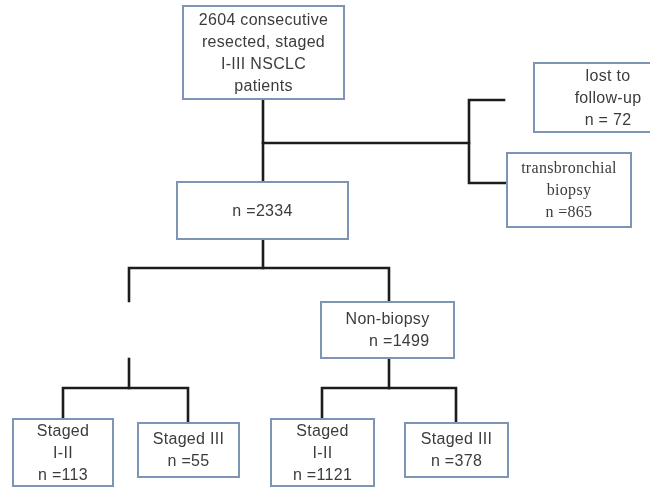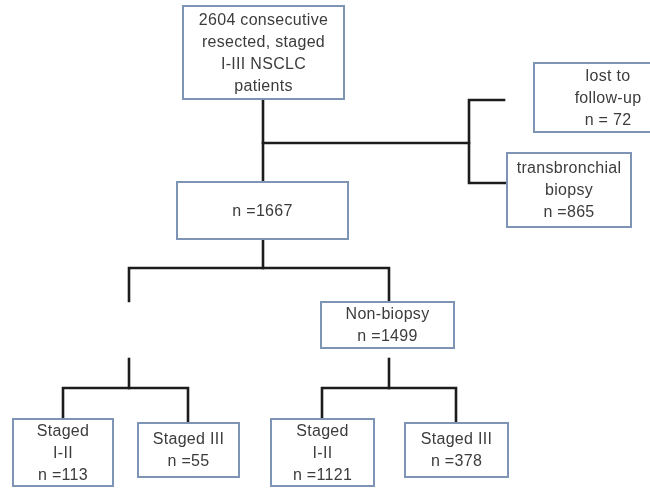--- a/index.html
+++ b/index.html
@@ -40,24 +40,24 @@
     line-height: 22px;
     letter-spacing: 0.3px;
     display: flex;
     align-items: center;
     justify-content: center;
     text-align: center;
     white-space: pre-line;
   }
   .n-total     { left: 175px; top: 5px;   width: 163px; height: 95px; }
   .n-lost      { left: 526px; top: 62px;  width: 150px; height: 71px; }
-  .n-trans     { left: 499px; top: 152px; width: 126px; height: 76px; }
+  .n-trans     { left: 499px; top: 152px; width: 126px; height: 76px; font-family: Liberation Serif, serif; }
   .n-included  { left: 169px; top: 181px; width: 173px; height: 59px; }
   .n-ctnb      { left: 55px;  top: 301px; width: 133px; height: 58px; }
-  .n-nonbiopsy { left: 313px; top: 301px; width: 135px; height: 48px; }
+  .n-nonbiopsy { left: 313px; top: 301px; width: 135px; height: 58px; text-align: right; }
   .n-c12       { left: 5px;   top: 418px; width: 102px; height: 69px; }
   .n-c3        { left: 130px; top: 422px; width: 103px; height: 56px; }
   .n-n12       { left: 263px; top: 418px; width: 105px; height: 69px; }
   .n-n3        { left: 397px; top: 422px; width: 105px; height: 56px; }
 </style>
 </head>
 <body>
 
 <div class="canvas">
 
@@ -85,21 +85,21 @@
 patients</div>
 
   <div class="node n-lost">lost to
 follow-up
 n = 72</div>
 
   <div class="node n-trans">transbronchial
 biopsy
 n =865</div>
 
-  <div class="node n-included">n =1667</div>
+  <div class="node n-included">n =2334</div>
 
 
   <div class="node n-nonbiopsy">Non-biopsy
 n =1499</div>
 
   <div class="node n-c12">Staged
 I-II
 n =113</div>
 
   <div class="node n-c3">Staged III

